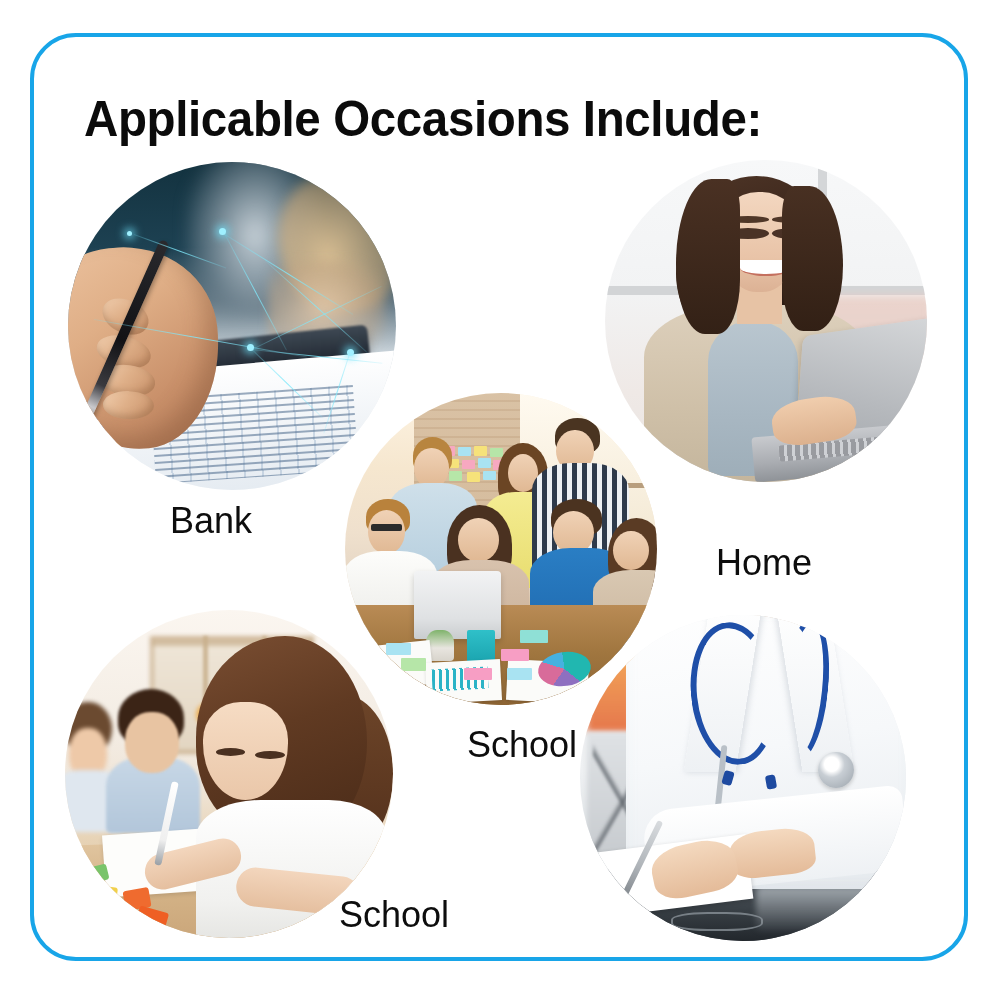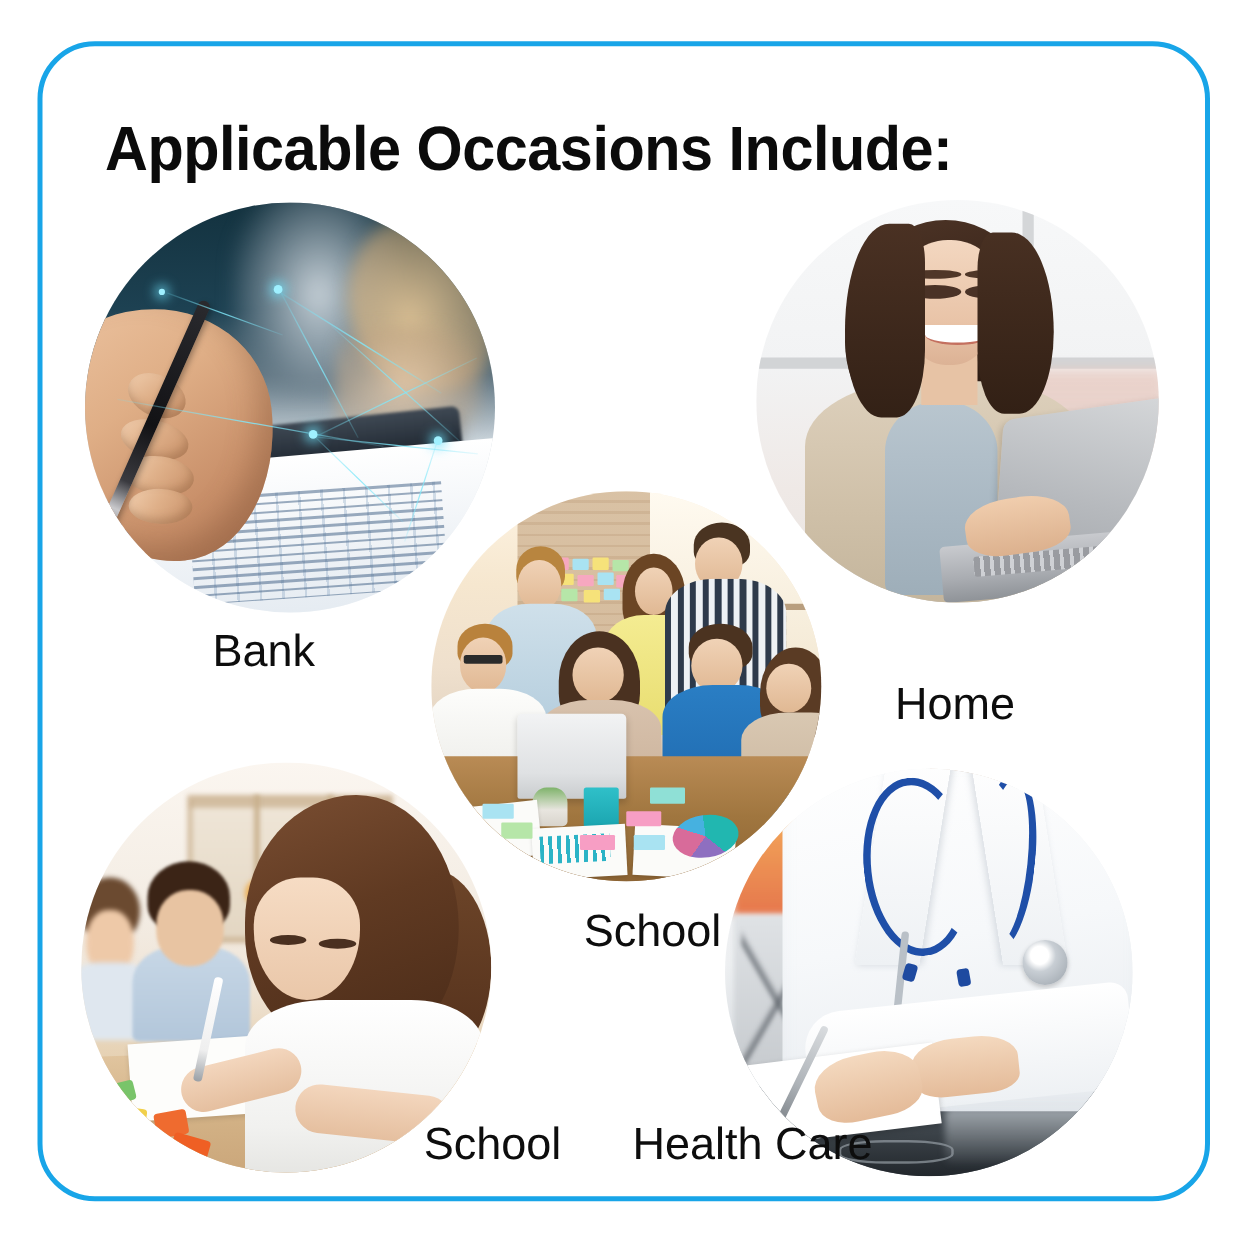--- a/index.html
+++ b/index.html
@@ -790,15 +790,14 @@
 
       <div class="hc-arm"></div>
       <div class="hc-paper"></div>
       <div class="hc-hand2"></div>
       <div class="hc-hand"></div>
       <div class="hc-pen"></div>
       <div class="hc-reflect"></div>
       <div class="hc-glasses"></div>
     </div>
   </div>
-  <div class="label" style="left:506px; top:894px;">Health Care</div>
 
 </div>
 
 </body></html>

